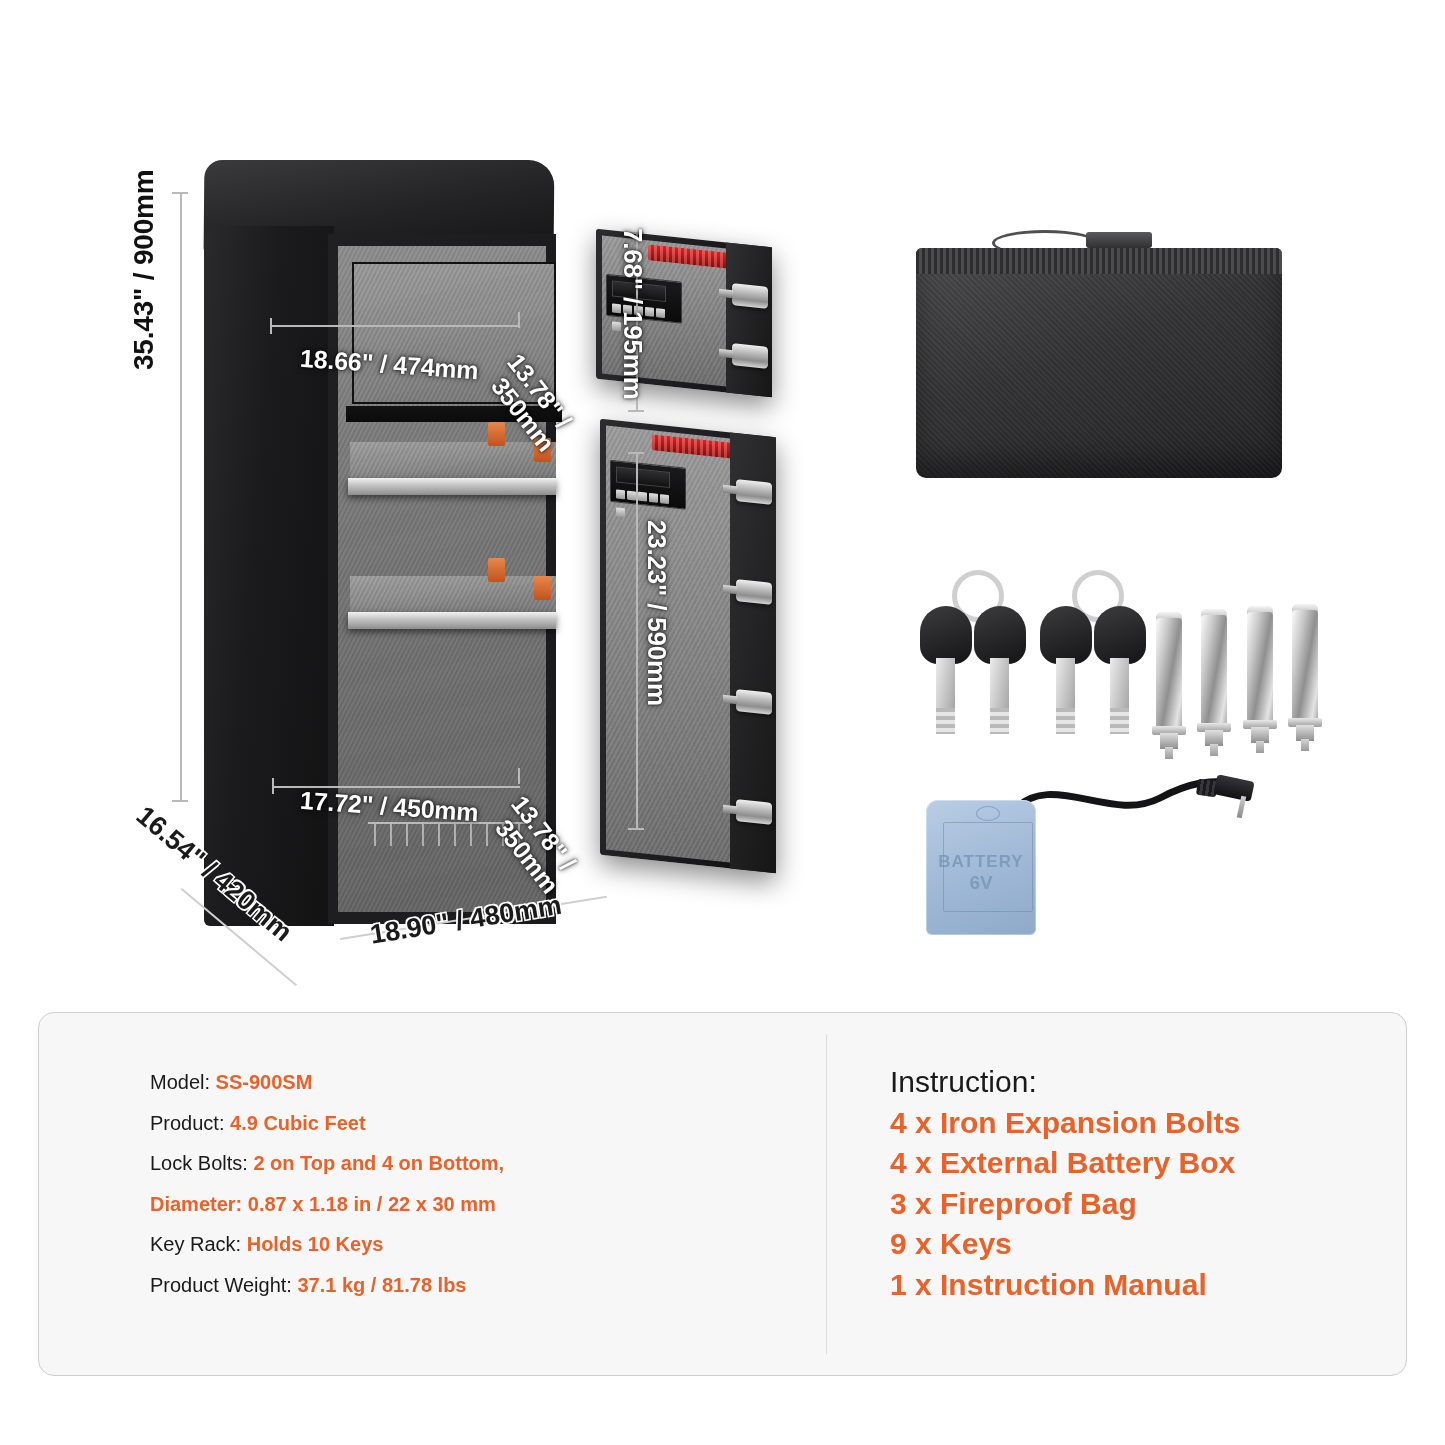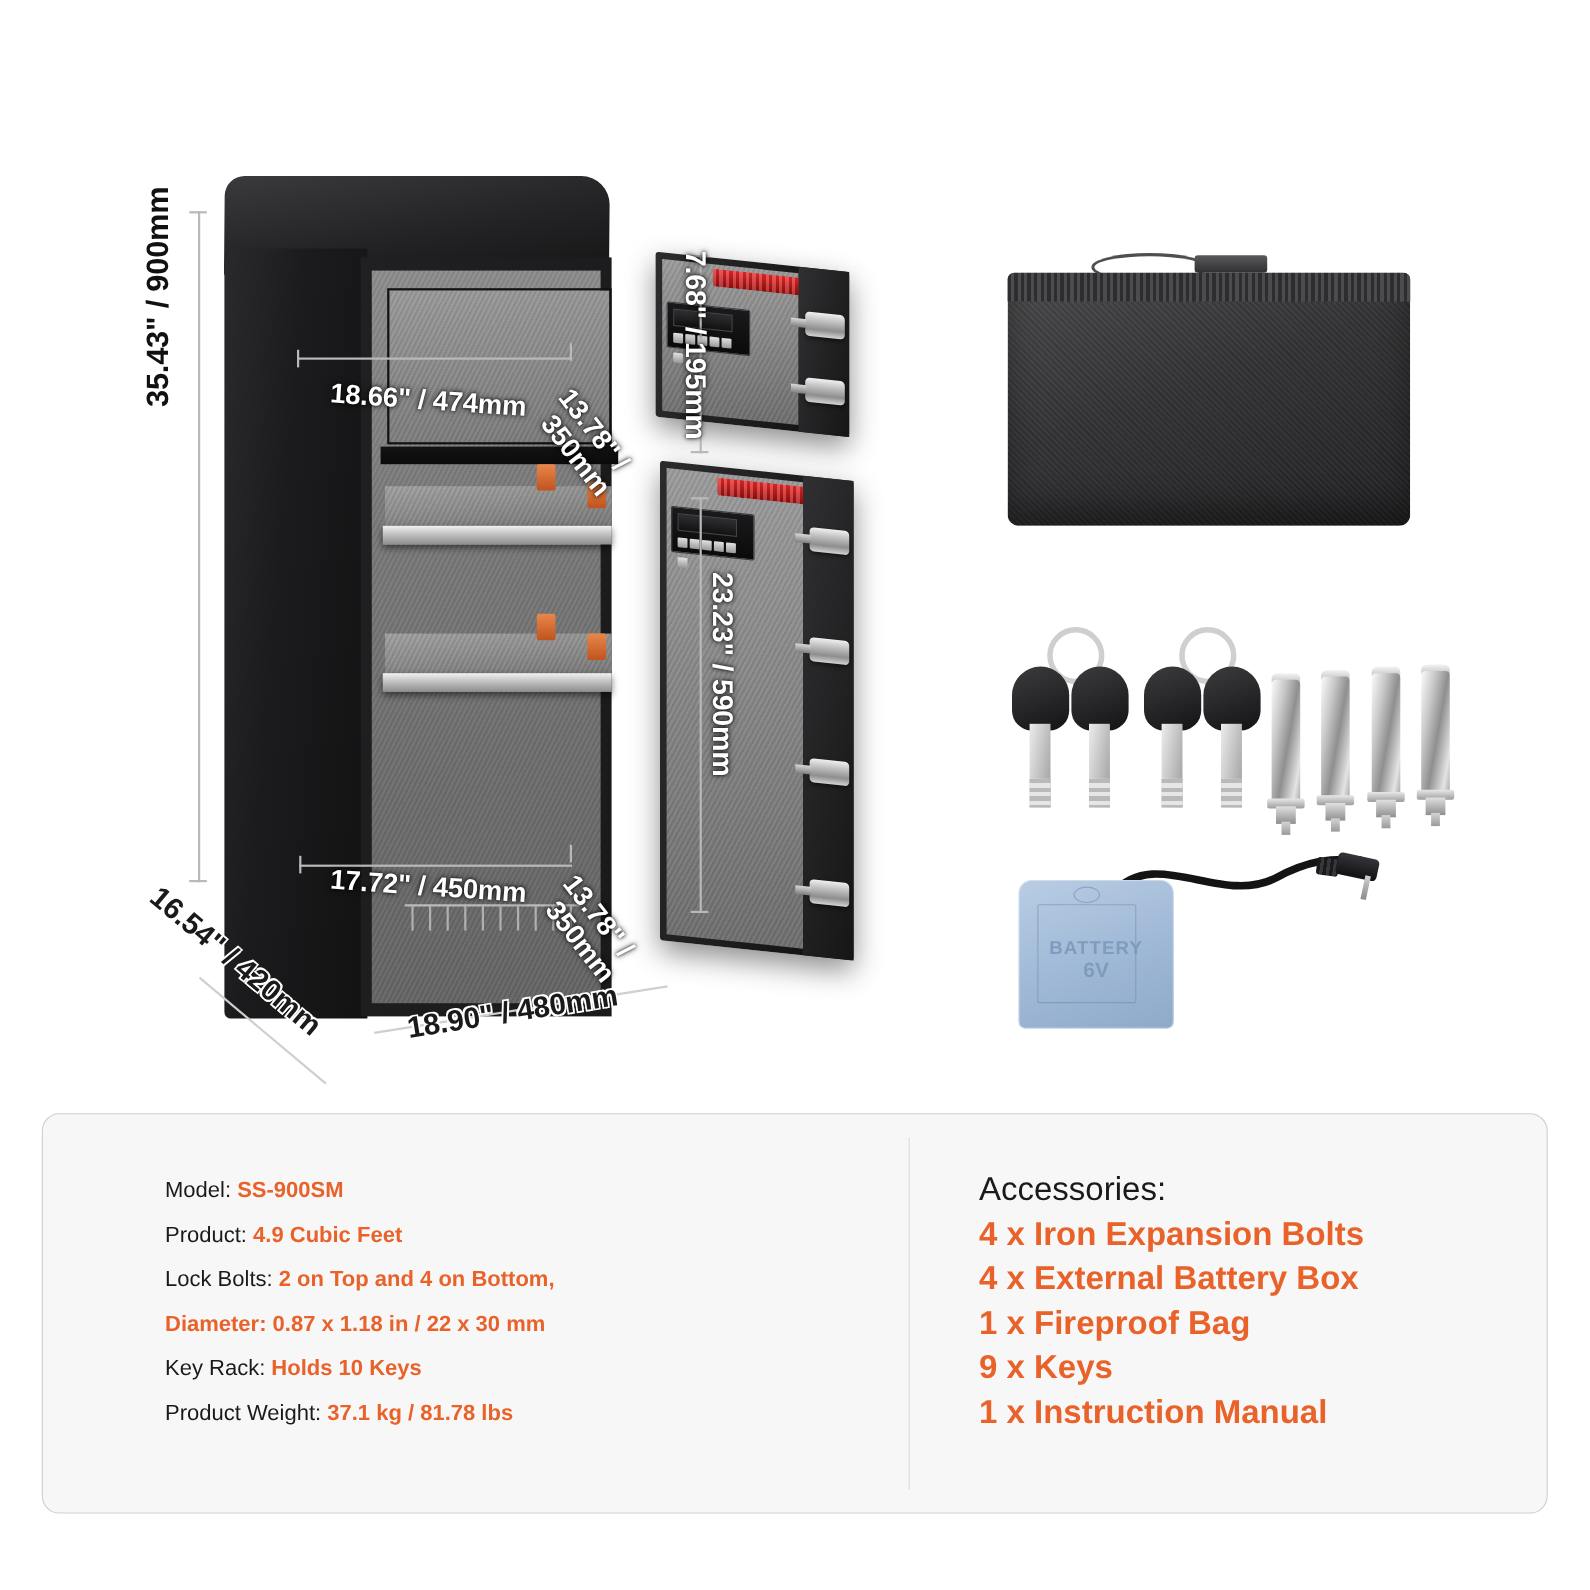--- a/index.html
+++ b/index.html
@@ -191,21 +191,21 @@
   .exbolt .nut{
     position:absolute;top:125px;left:8px;width:18px;height:16px;
     background:linear-gradient(180deg,#e0e0e0,#8e8e8e);
   }
   .exbolt .tip{
     position:absolute;top:139px;left:13px;width:8px;height:12px;
     background:linear-gradient(180deg,#d4d4d4,#9a9a9a);
   }
 
   .battery{
-    position:absolute;left:926px;top:800px;width:141px;height:135px;
+    position:absolute;left:926px;top:800px;width:110px;height:135px;
     border-radius:12px 12px 6px 6px;
     background:linear-gradient(160deg,#b9cde4 0%,#9fb8d6 55%,#8fa9c9 100%);
     box-shadow:inset 0 0 0 1px rgba(255,255,255,.35);
   }
   .battery .plate{
     position:absolute;left:17px;top:22px;width:88px;height:88px;
     border:1px solid rgba(110,140,175,.55);border-radius:2px;
   }
   .battery .emb{
     position:absolute;left:0;width:100%;text-align:center;
@@ -452,21 +452,21 @@
     <div class="spec-line allorange">Diameter: 0.87 x 1.18 in / 22 x 30 mm</div>
     <div class="spec-line">
       <span>Key Rack: </span><span class="val">Holds 10 Keys</span>
     </div>
     <div class="spec-line">
       <span>Product Weight: </span><span class="val">37.1 kg / 81.78 lbs</span>
     </div>
   </div>
 
   <div class="spec-right">
-    <div class="acc-head">Accessories:</div>
+    <div class="acc-head">Instruction:</div>
     <div class="acc-item">4 x Iron Expansion Bolts</div>
     <div class="acc-item">4 x External Battery Box</div>
-    <div class="acc-item">1 x Fireproof Bag</div>
+    <div class="acc-item">3 x Fireproof Bag</div>
     <div class="acc-item">9 x Keys</div>
     <div class="acc-item">1 x Instruction Manual</div>
   </div>
 
 </div>
 
 </body></html>

